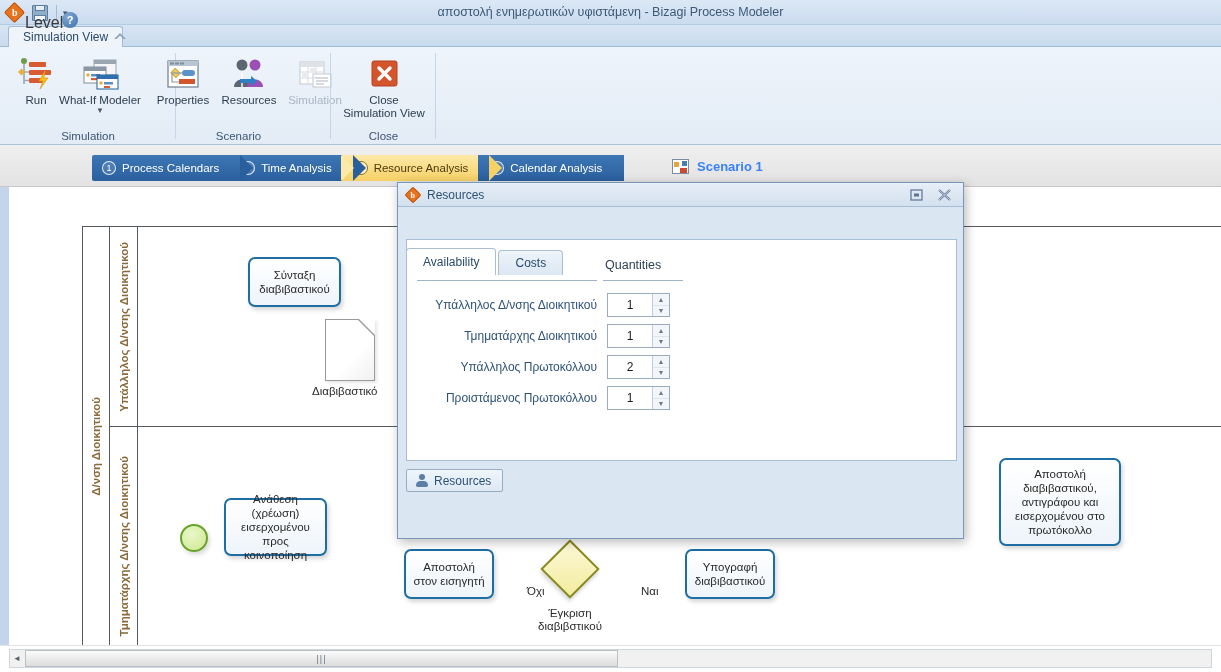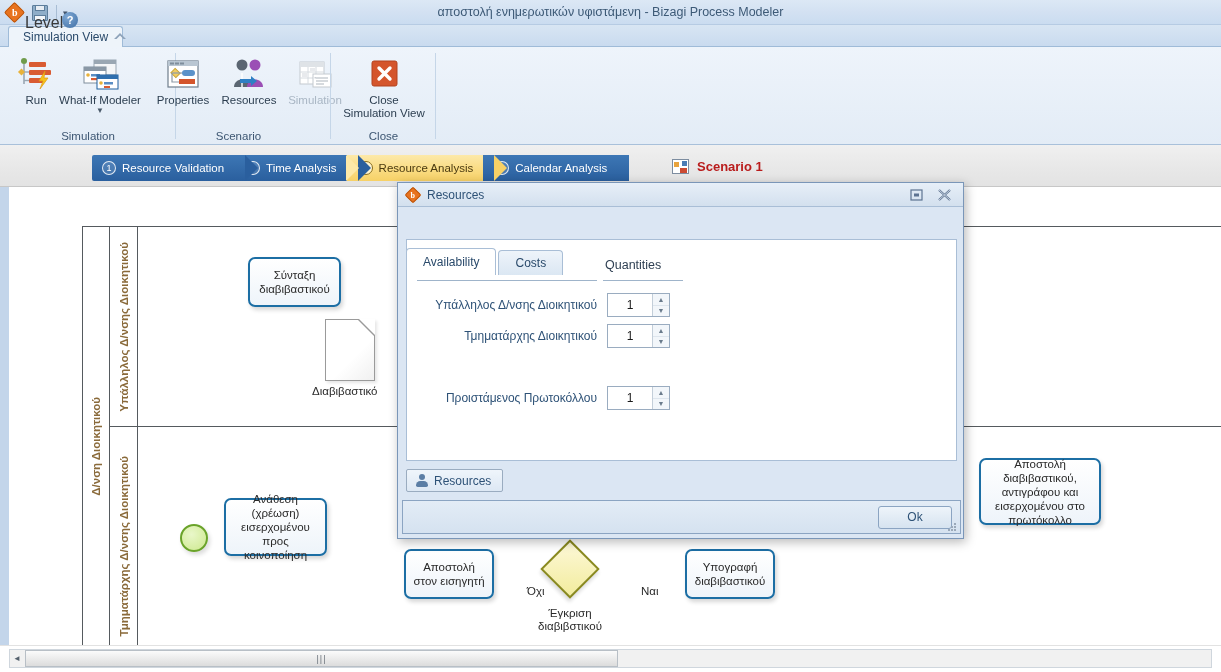--- a/index.html
+++ b/index.html
@@ -117,21 +117,21 @@
     border-top: 13px solid transparent; border-bottom: 13px solid transparent;
     border-left: 13px solid #fde9a8; z-index: 3;
   }
   .step.first { border-radius: 2px 0 0 2px; padding-left: 10px; }
   .step.last::after { display: none; }
   #scenario-block { position: absolute; left: 672px; top: 159px; display: flex; align-items: center; gap: 8px; }
   #scenario-icon { width: 17px; height: 15px; position: relative; border: 1px solid #7d8da0; background: #fff; }
   #scenario-icon .c1 { position: absolute; left: 1px; top: 2px; width: 5px; height: 5px; background: #e8a33d; }
   #scenario-icon .c2 { position: absolute; left: 9px; top: 1px; width: 5px; height: 5px; background: #4b7cb5; }
   #scenario-icon .c3 { position: absolute; left: 7px; top: 8px; width: 7px; height: 5px; background: #cc4a32; }
-  #scenario-name { font-size: 13px; font-weight: bold; color: #b91c1c; }
+  #scenario-name { font-size: 13px; font-weight: bold; color: #3b82f6; }
 
   
   #canvas {
     position: absolute; left: 0; top: 187px; width: 1221px; height: 458px;
     background: #ffffff; overflow: hidden;
   }
   #canvas-leftgutter { position: absolute; left: 0; top: 0; width: 9px; height: 458px; background: #c3d5ea; }
   #pool {
     position: absolute; left: 82px; top: 39px; width: 1180px; height: 440px;
     border: 1px solid #555a5e; background: #fff;
@@ -430,21 +430,21 @@
     </div>
   </div>
 </div>
 
 <div id="levelbar"></div>
 <div id="level-label">Level</div>
 <div id="level-help">?</div>
 <div id="steps">
   <div class="step first">
     <span class="num">1</span>
-    <span>Resource Validation</span>
+    <span>Process Calendars</span>
   </div>
   <div class="step">
     <span class="num">2</span>
     <span>Time Analysis</span>
   </div>
   <div class="step active">
     <span class="num">3</span>
     <span>Resource Analysis</span>
   </div>
   <div class="step last">
@@ -534,21 +534,21 @@
 
   <div class="doc-shape" style="left:325px;top:132px;width:50px;height:62px"></div>
   <div class="doc-label" style="left:312px;top:198px">Διαβιβαστικό</div>
 
   <div class="start-ev" style="left:180px;top:337px"></div>
 
   <div class="task" style="left:224px;top:311px;width:103px;height:58px">
     <span>Ανάθεση (χρέωση) εισερχομένου προς κοινοποίηση</span>
   </div>
 
-  <div class="task" style="left:979px;top:271px;width:122px;height:67px">
+  <div class="task" style="left:999px;top:271px;width:122px;height:88px">
     <span>Αποστολή διαβιβαστικού, αντιγράφου και εισερχομένου στο πρωτόκολλο</span>
   </div>
 
   <div class="task" style="left:404px;top:362px;width:90px;height:50px">
     <span>Αποστολή στον εισηγητή</span>
   </div>
 
   <div class="gateway" style="left:549px;top:361px"></div>
   <div class="gw-label" style="left:520px;top:420px;width:100px">Έγκριση διαβιβστικού</div>
   <div class="flow-label" style="left:527px;top:398px">Όχι</div>
@@ -608,20 +608,30 @@
         <div class="res-name">Τμηματάρχης Διοικητικού</div>
         <div class="spin">
           <input value="1" style="">
           <div class="btns">
             <div>▲</div>
             <div>▼</div>
           </div>
         </div>
       </div>
 
+      <div class="res-row" style="top:115px">
+        <div class="res-name">Υπάλληλος Πρωτοκόλλου</div>
+        <div class="spin">
+          <input value="2" style="">
+          <div class="btns">
+            <div>▲</div>
+            <div>▼</div>
+          </div>
+        </div>
+      </div>
 
       <div class="res-row" style="top:146px">
         <div class="res-name">Προιστάμενος Πρωτοκόλλου</div>
         <div class="spin">
           <input value="1" style="">
           <div class="btns">
             <div>▲</div>
             <div>▼</div>
           </div>
         </div>
@@ -630,35 +640,20 @@
 
     <div id="btn-resources">
       <div id="person-icon">
           <div class="head"></div>
           <div class="body2"></div>
         </div>
       <span>Resources</span>
     </div>
   </div>
 
-  <div id="dlg-footer">
-    <div id="btn-ok">Ok</div>
-    <div id="dlg-grip">
-      <svg width="10" height="10" viewBox="0 0 10 10">
-        <g fill="#9aa8b8">
-          <rect x="7" y="1" width="2" height="2"></rect>
-            <rect x="4" y="4" width="2" height="2"></rect>
-          <rect x="7" y="4" width="2" height="2"></rect>
-            <rect x="1" y="7" width="2" height="2"></rect>
-          <rect x="4" y="7" width="2" height="2"></rect>
-            <rect x="7" y="7" width="2" height="2"></rect>
-        </g>
-      </svg>
-    </div>
-  </div>
 </div>
 
 <div id="hscroll">
   <div id="hs-track">
     <div id="hs-left">◄</div>
     <div id="hs-thumb">|||</div>
   </div>
 </div>
 
 </body></html>

